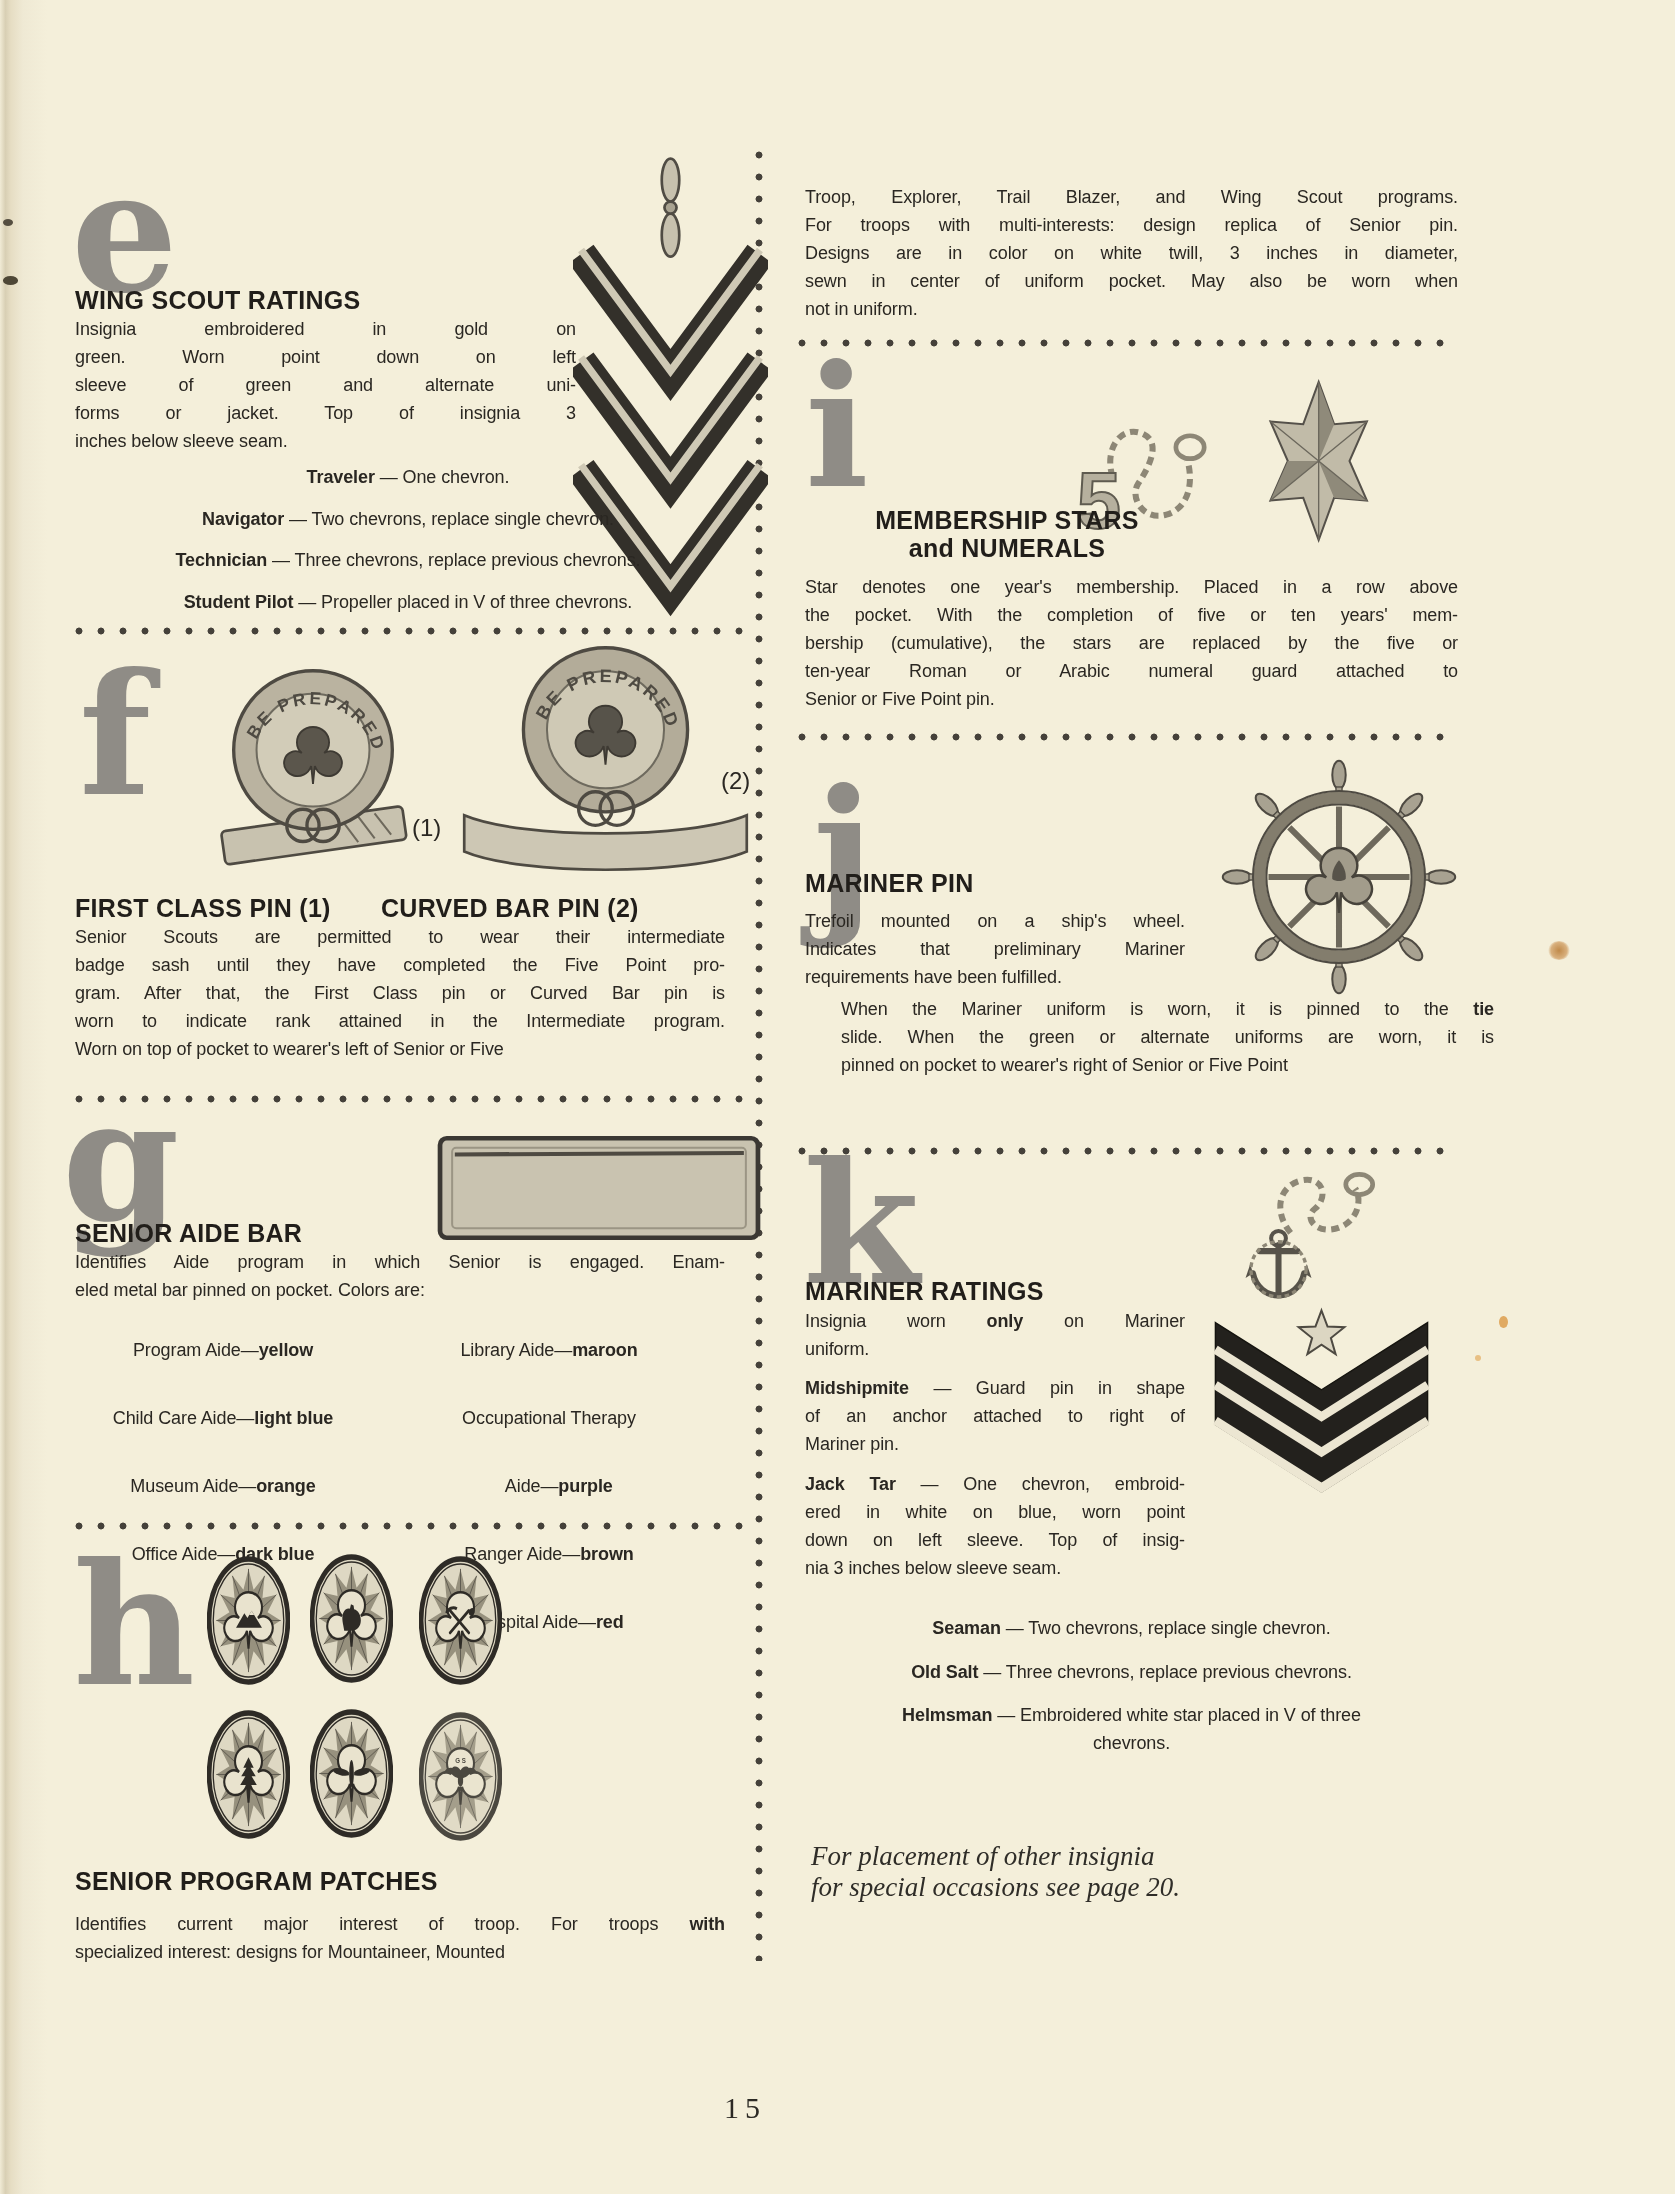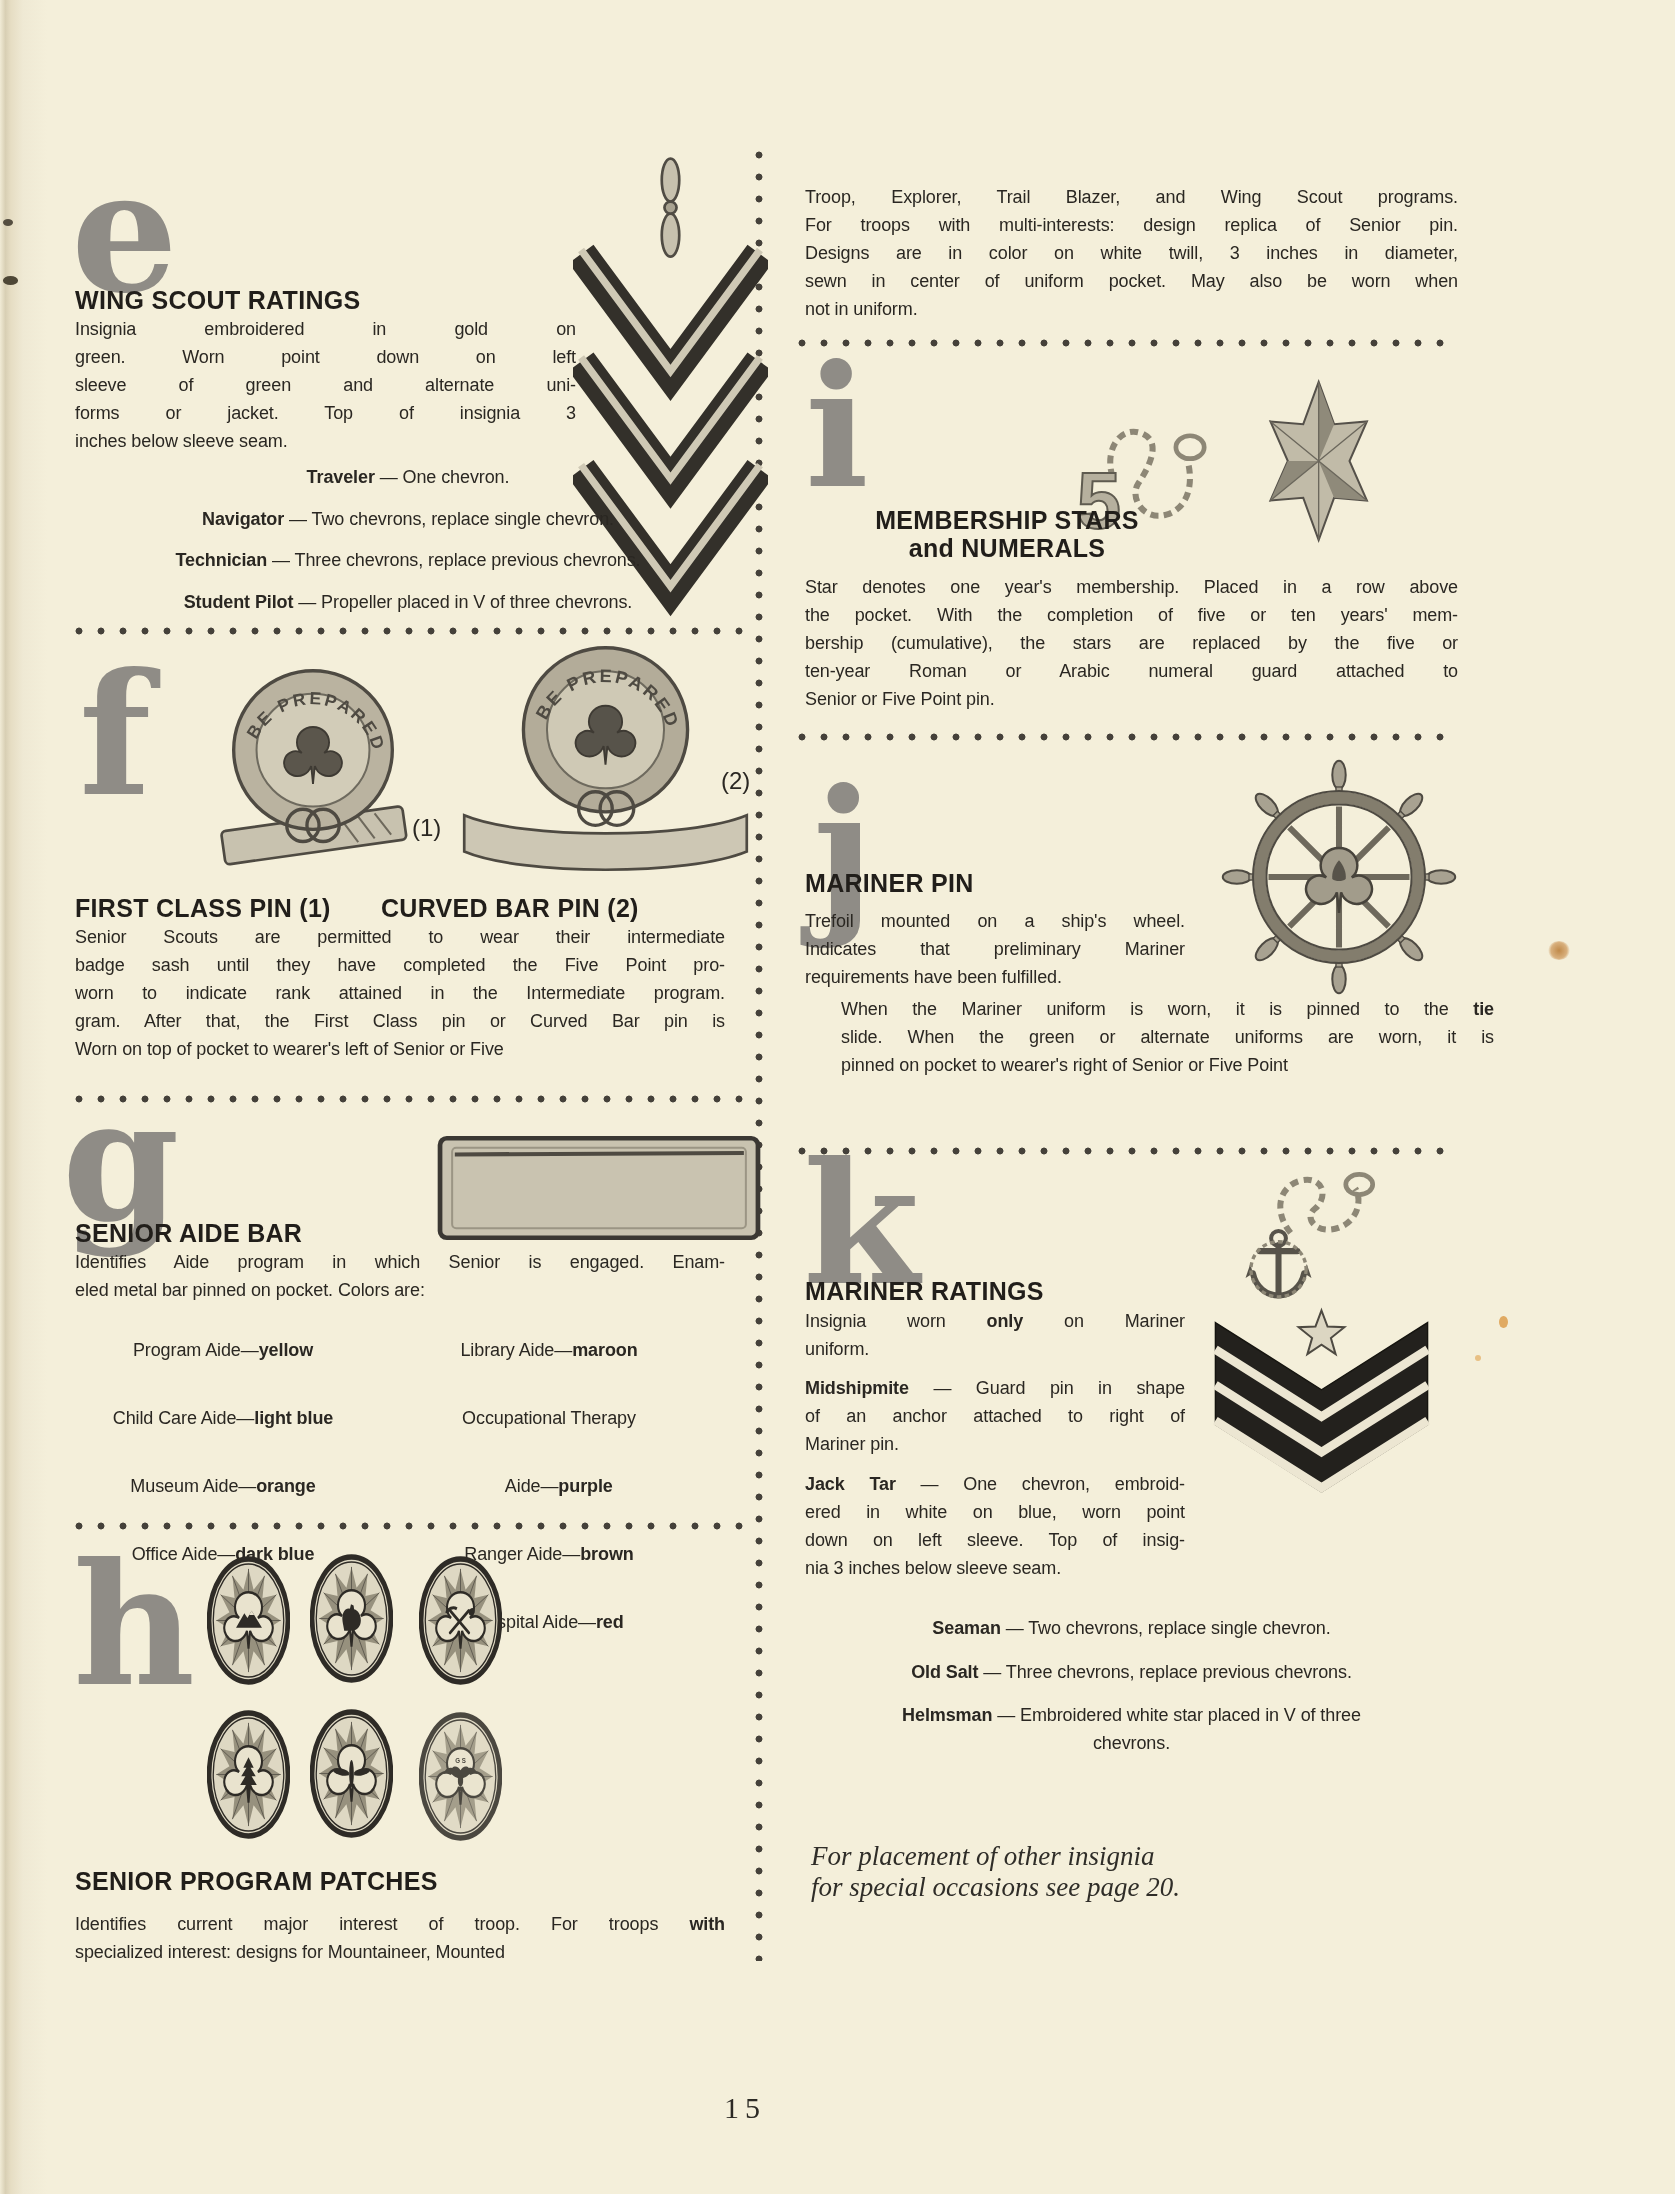--- a/index.html
+++ b/index.html
@@ -135,22 +135,22 @@
     <circle cx="210" cy="252" r="25" fill="none" stroke="#4e4a42" stroke-width="5"></circle>
     <circle cx="242" cy="252" r="25" fill="none" stroke="#4e4a42" stroke-width="5"></circle>
   </svg>
   <div class="abs label" style="left:721px;top:767px;">(2)</div>
 
   <div class="abs h1" style="left:75px;top:894px;">FIRST CLASS PIN (1)</div>
   <div class="abs h1" style="left:381px;top:894px;">CURVED BAR PIN (2)</div>
   <div class="abs body just" style="left:75px;top:923px;width:650px;">
       <div class="line">Senior Scouts are permitted to wear their intermediate</div>
       <div class="line">badge sash until they have completed the Five Point pro-</div>
+      <div class="line">gram. After that, the First Class pin or Curved Bar pin is</div>
       <div class="line">worn to indicate rank attained in the Intermediate program.</div>
-      <div class="line">gram. After that, the First Class pin or Curved Bar pin is</div>
       <div class="line">Worn on top of pocket to wearer's left of Senior or Five</div>
     </div>
 
   <div class="abs dots-h" style="left:75px;top:1095px;width:673px;"></div>
 
   <div class="abs letter" style="left:62px;top:1077px;">g</div>
 
   <svg class="abs" style="left:436px;top:1134px;" width="326" height="108" viewBox="0 0 485 160">
     <rect x="6" y="6" width="473" height="148" rx="10" fill="#c9c3b0" stroke="#3b3833" stroke-width="7"></rect>
     <line x1="28" y1="30" x2="458" y2="28" stroke="#4e4a42" stroke-width="6"></line>

